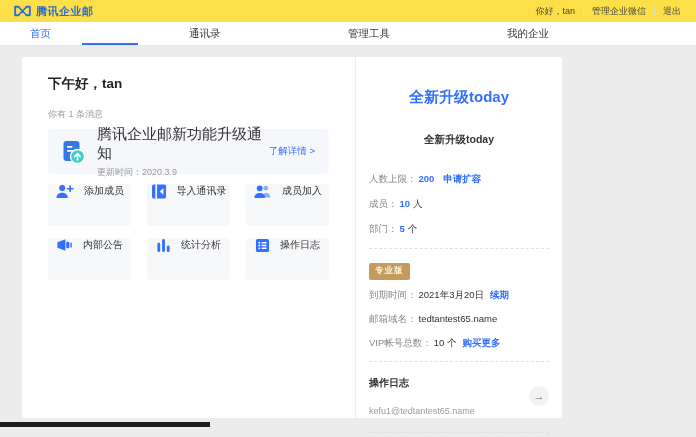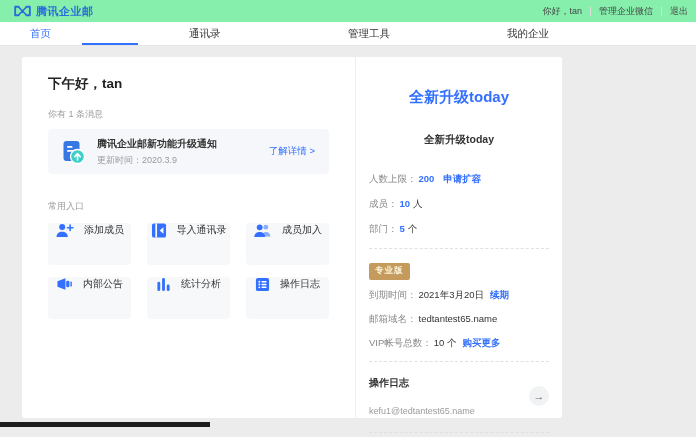--- a/index.html
+++ b/index.html
@@ -2,22 +2,22 @@
 <html><head>
 <meta charset="utf-8">
 <style>
   * { margin:0; padding:0; box-sizing:border-box; }
   html,body { width:696px; height:437px; }
   body {
     font-family:"Liberation Sans","DejaVu Sans",sans-serif;
     background:#ececec; color:#333; overflow:hidden; position:relative;
   }
   
-  .topbar { background:#86efac; height:22px; display:flex; align-items:center;
-    justify-content:space-between; padding:0 0 0 14px; }
+  .topbar { background:#fde047; height:22px; display:flex; align-items:center;
+    justify-content:space-between; padding:0 7px 0 14px; }
   .brand { display:flex; align-items:center; gap:5px; }
   .brand-name { color:#2b6cd9; font-size:11px; font-weight:bold; letter-spacing:.5px; }
   .top-links { display:flex; align-items:center; font-size:9px; color:#444; }
   .top-links .lnk { cursor:pointer; padding:0 8px; }
   .sep { width:1px; height:9px; background:#ddd; }
   .navbar { background:#fff; height:24px; display:flex; border-bottom:1px solid #e7e7e7;
     padding:0 30px; }
   .tab { flex:1; display:flex; align-items:center; justify-content:flex-start;
     font-size:10.5px; color:#333; position:relative; cursor:pointer; }
   .tab.active { color:#3370ff; }
@@ -29,21 +29,21 @@
   .left-pane { flex:1; padding:18px 26px; min-width:0; }
   .vdivider { width:1px; background:#eeeeee; }
   .right-pane { width:206px; padding:0 13px; }
   
   .greeting { font-size:13.5px; font-weight:bold; color:#222; }
   .msg-hint { margin-top:15px; font-size:9px; color:#9b9b9b; }
   .notif-card { margin-top:8px; background:#f5f7fa; border-radius:4px; height:45px;
     display:flex; align-items:center; padding:0 14px 0 12px; cursor:pointer; }
   .notif-icon { width:26px; height:26px; flex:0 0 26px; }
   .notif-texts { margin-left:11px; flex:1; min-width:0; }
-  .notif-title { font-size:10px; font-weight:bold; color:#333; }
+  .notif-title { font-size:15px; font-weight:normal; color:#333; }
   .notif-time { font-size:9px; color:#9b9b9b; margin-top:3px; }
   .notif-link { font-size:9.5px; color:#3370ff; white-space:nowrap; cursor:pointer; }
   .section-label { margin-top:26px; font-size:9px; color:#9b9b9b; }
   .qgrid { margin-top:10px; display:grid; grid-template-columns:repeat(3,1fr);
     gap:12px 16px; }
   .qbtn { background:#f7f8fa; border-radius:4px; height:42px; display:flex;
     align-items:flex-start; justify-content:center; gap:10px; cursor:pointer; }
   .qbtn svg { flex:0 0 auto; }
   .qbtn .qlabel { font-size:10px; color:#333; }
   
@@ -127,21 +127,20 @@
           <path d="M17.5 21 V15.2 M14.8 17.6 L17.5 14.6 L20.2 17.6" fill="none" stroke="#fff" stroke-width="1.6" stroke-linecap="round" stroke-linejoin="round"></path>
         </svg>
       </span>
       <span class="notif-texts">
         <div class="notif-title">腾讯企业邮新功能升级通知</div>
         <div class="notif-time">更新时间：2020.3.9</div>
       </span>
       <span class="notif-link">了解详情 &gt;</span>
     </div>
 
-    <div class="section-label">常用入口</div>
 
     <div class="qgrid">
       <div class="qbtn">
         <span style="display:flex">
           <svg width="19" height="15" viewBox="0 0 20 16">
             <circle cx="7.5" cy="4.2" r="3.2" fill="#3370ff"></circle>
             <path d="M1.5 15 c0-3.6 2.7-5.6 6-5.6 s6 2 6 5.6 z" fill="#3370ff"></path>
             <path d="M16 2.2 V8 M13.1 5.1 H18.9" stroke="#3370ff" stroke-width="1.7" stroke-linecap="round" fill="none"></path>
           </svg>
         </span>

